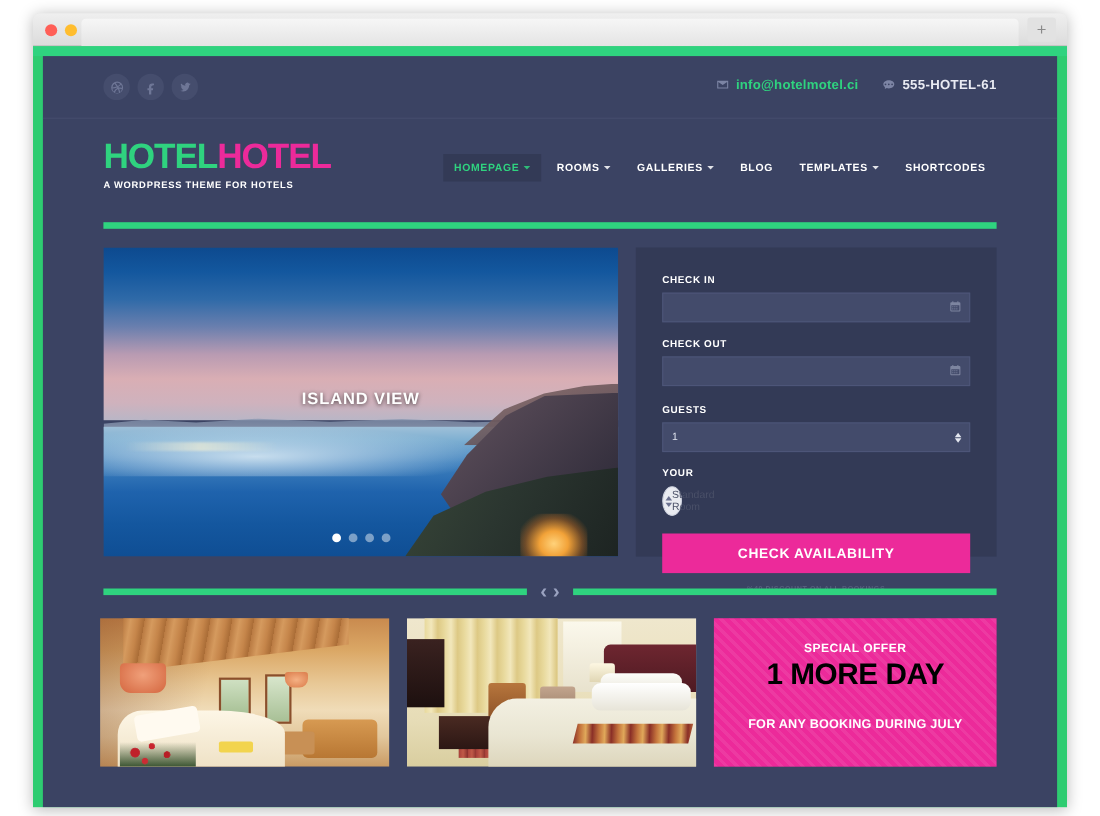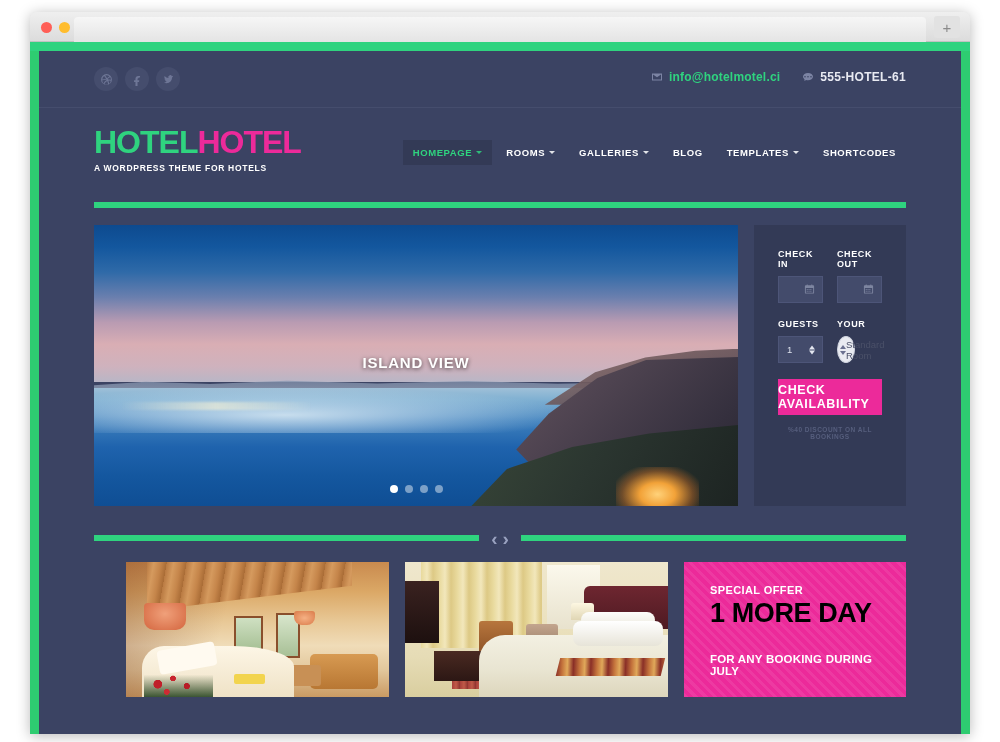--- a/index.html
+++ b/index.html
@@ -153,21 +153,21 @@
 
   
   .main-row {
     display: flex; gap: 16px;
     margin: 17px 55px 0 55px;
   }
 
   
   .slider {
     position: relative;
-    width: 644px; height: 281px;
+    width: 468px; height: 281px;
     overflow: hidden;
     flex-shrink: 0;
   }
   .sky {
     position: absolute; left: 0; top: 0; right: 0; height: 56%;
     background: linear-gradient(to bottom,
       #0d4a8f 0%, #13579e 14%, #2f6aa8 30%,
       #6a7fae 46%, #b99bb2 62%, #d9aeb4 76%, #cfb2bd 90%, #b9b6c6 100%);
   }
   .far-islands {
@@ -233,21 +233,21 @@
     background: #333a56;
     padding: 24px 24px 20px 24px;
     height: 281px;
   }
   .res-title {
     text-align: center;
     font-size: 17px; font-weight: bold; letter-spacing: 0.2px;
     color: #ffffff;
     margin-bottom: 22px;
   }
-  .field-row { display: flex; gap: 14px; margin-bottom: 16px; }
+  .field-row { display: flex; gap: 14px; margin-bottom: 16px; flex-direction: column; }
   .field { flex: 1; }
   .field-label {
     font-size: 9px; font-weight: bold; letter-spacing: 0.6px;
     color: #ffffff;
     margin-bottom: 7px;
   }
   .field-input {
     position: relative;
     height: 27px;
     background: #434b6b;
@@ -304,21 +304,22 @@
   .discount-note {
     margin-top: 11px;
     text-align: center;
     font-size: 6.5px; font-weight: bold; letter-spacing: 0.5px;
     color: #565e7d;
   }
 
   
   .cards-row {
     display: flex; gap: 16px;
-    margin: 17px 55px 0 87px;
+    margin: 17px 55px 0 52px;
+    text-align: center;
   }
   .card {
     width: 263px; height: 135px;
     overflow: hidden;
     position: relative;
     flex-shrink: 0;
   }
   
   .room1 {
     position: absolute; inset: 0;

